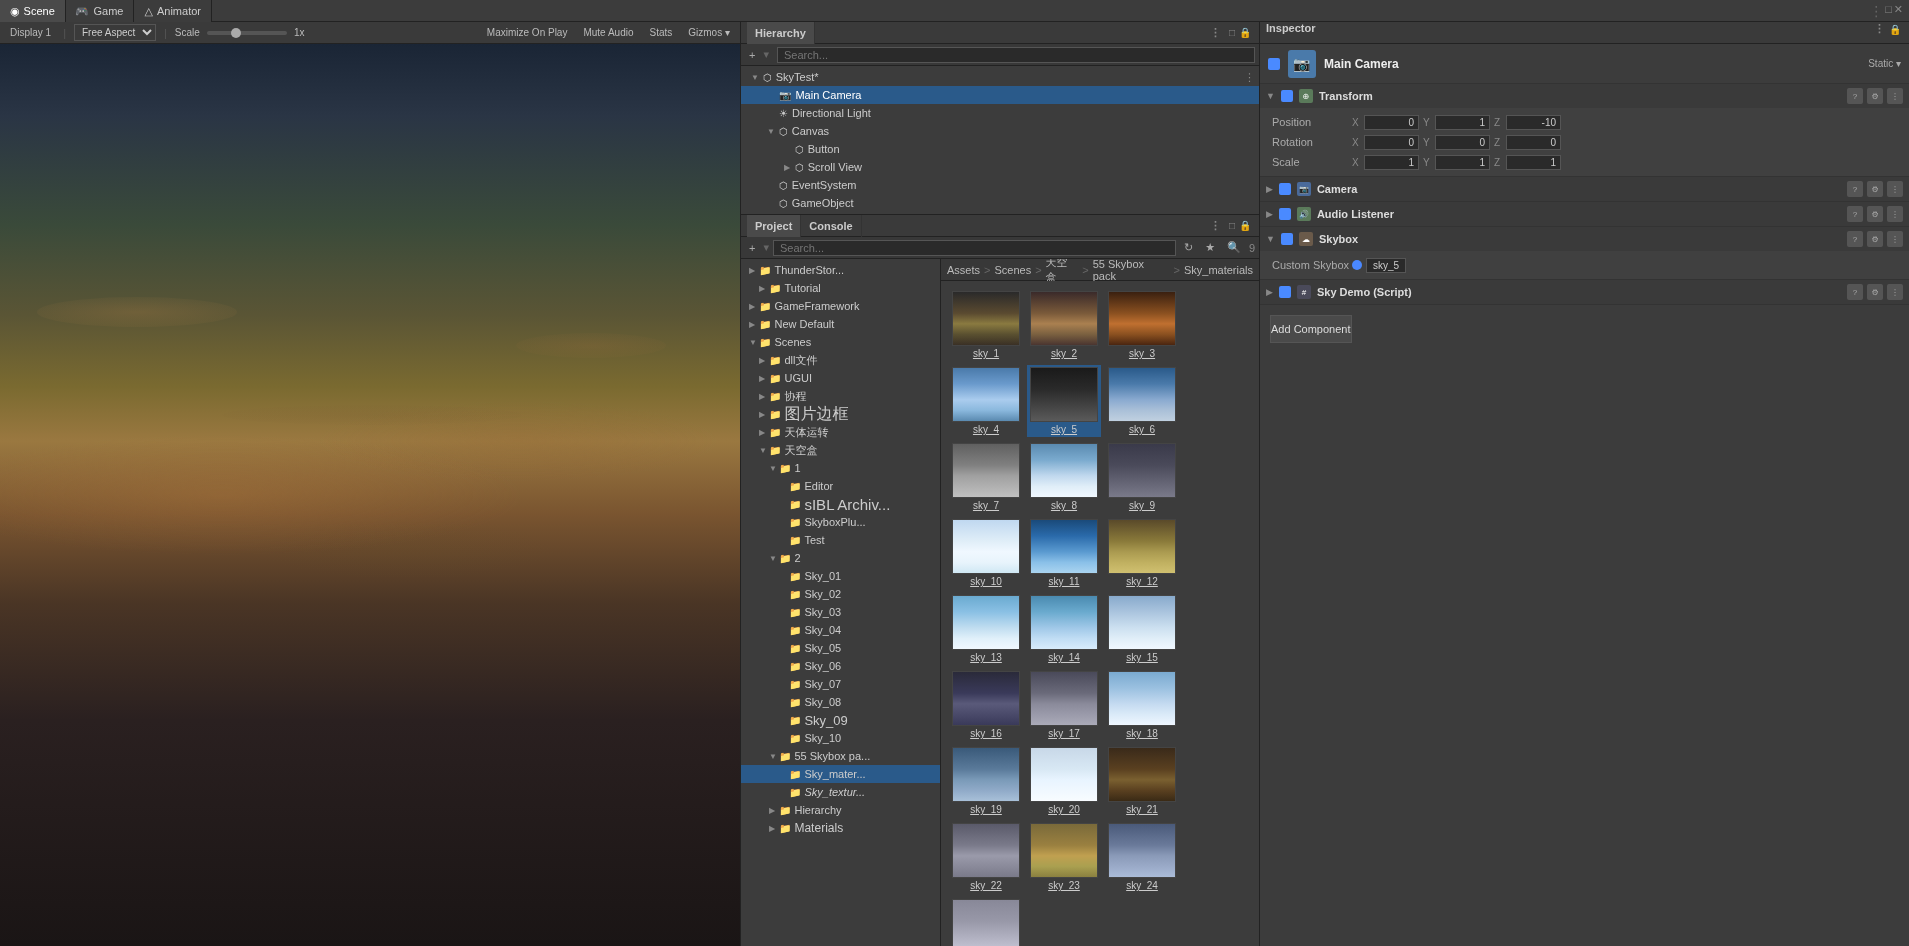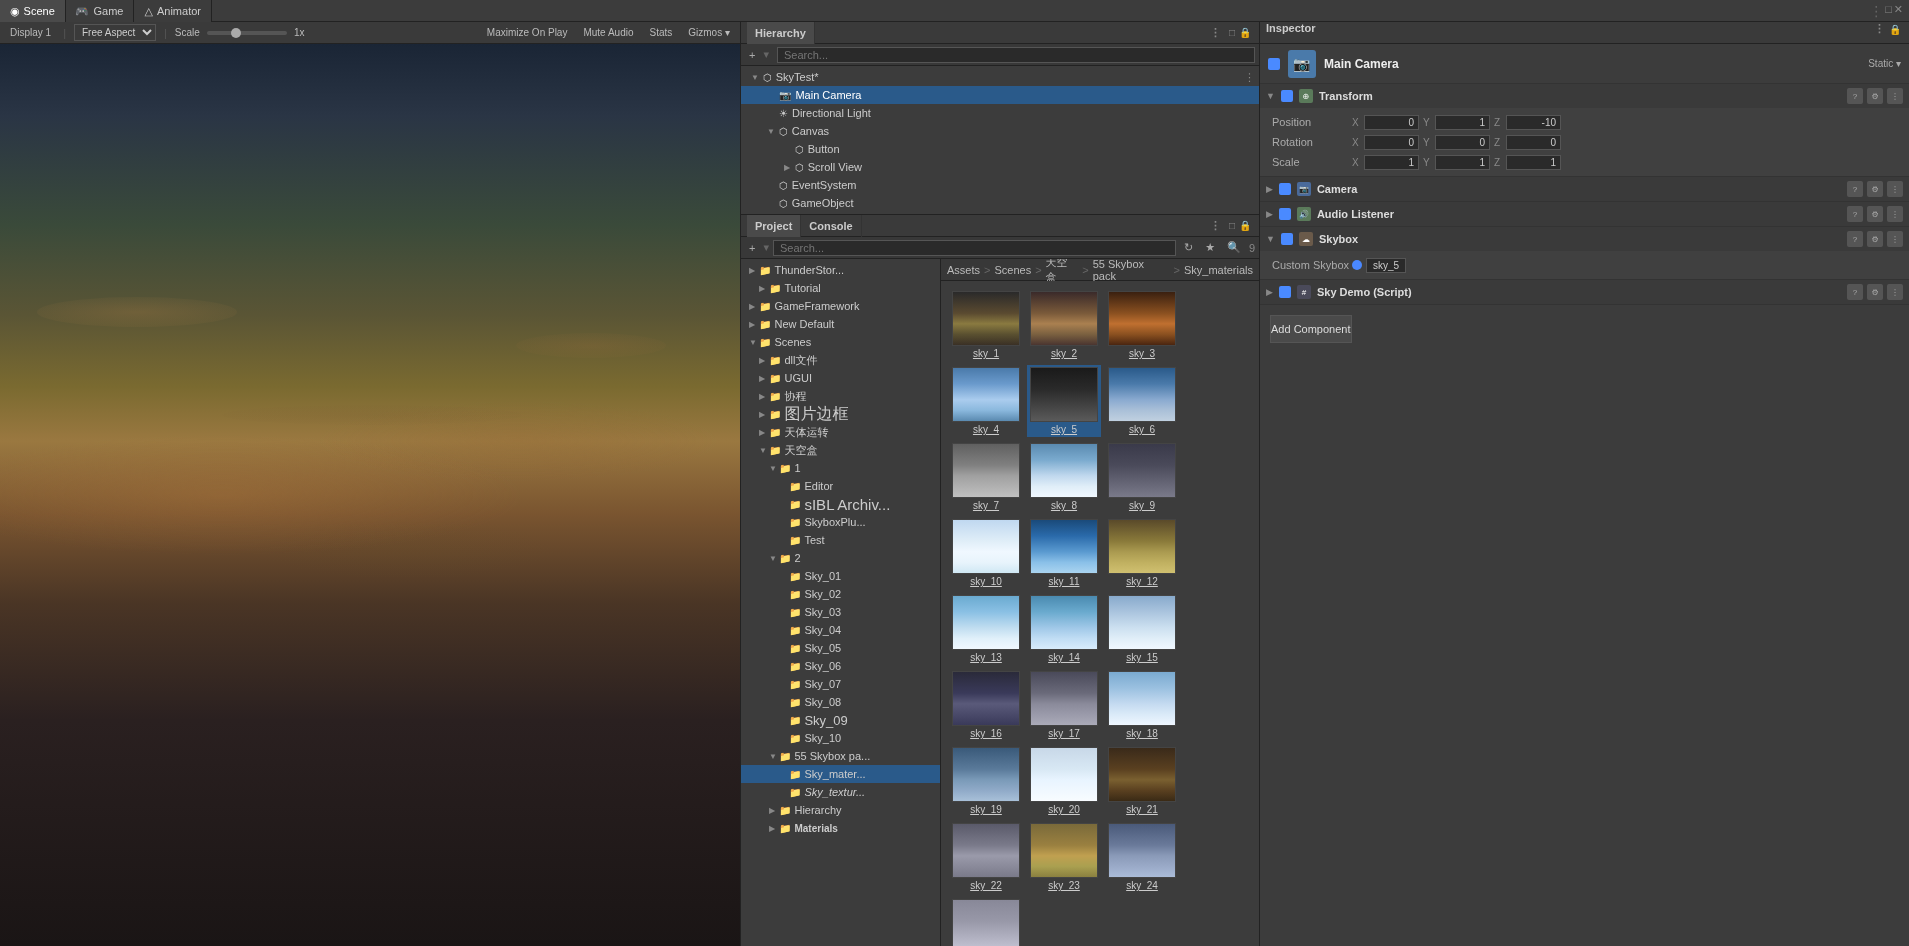--- a/index.html
+++ b/index.html
@@ -863,21 +863,21 @@
             <div class="ptree-item">
     <span style="width:24px; display:inline-block;"></span>
     <span style="width:10px; color:#888; font-size:8px;">▶</span>
     <span style="margin-right:3px; font-size:10px;">📁</span>
     <span style="font-size:11px;">Hierarchy</span>
   </div>
             <div class="ptree-item">
     <span style="width:24px; display:inline-block;"></span>
     <span style="width:10px; color:#888; font-size:8px;">▶</span>
     <span style="margin-right:3px; font-size:10px;">📁</span>
-    <span style="font-size:10px;font-weight:bold;">Materials</span>
+    <span style="font-size:12px;">Materials</span>
   </div>
           </div>
 
         <div class="project-main">
 
           <div class="breadcrumb-bar" id="breadcrumb-bar">
               <span class="breadcrumb-item">Assets</span>
               <span class="breadcrumb-sep"> &gt; </span>
               <span class="breadcrumb-item">Scenes</span>
               <span class="breadcrumb-sep"> &gt; </span>

